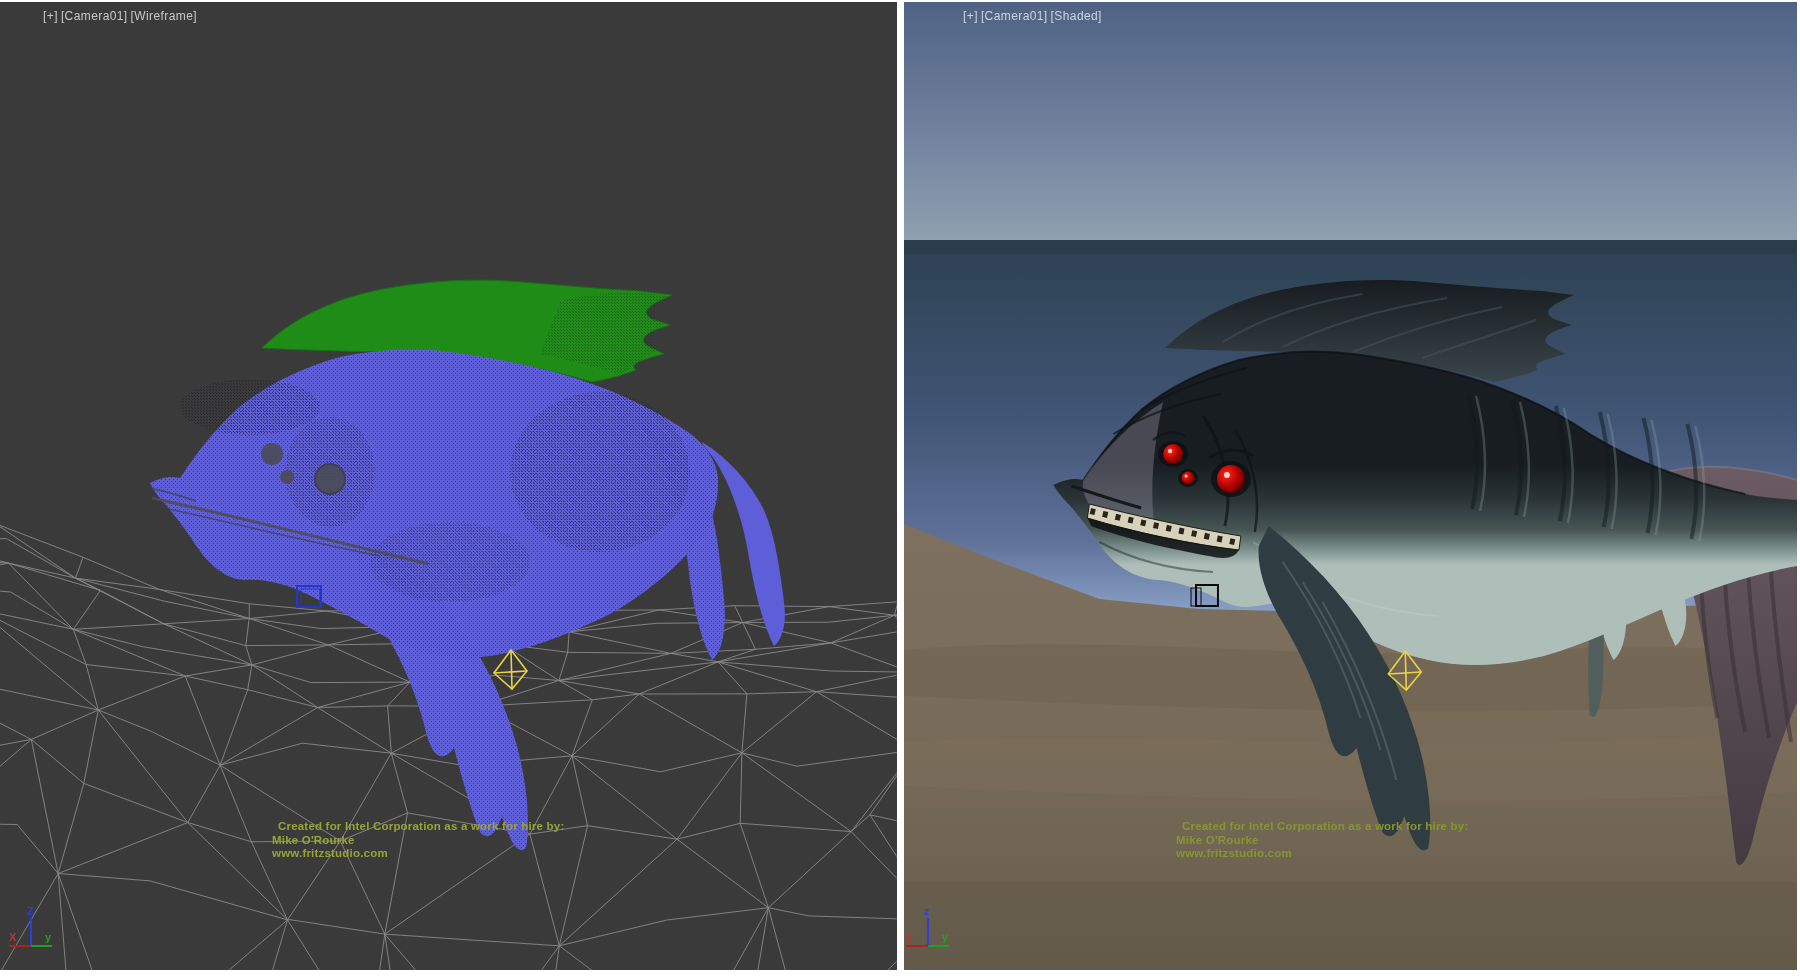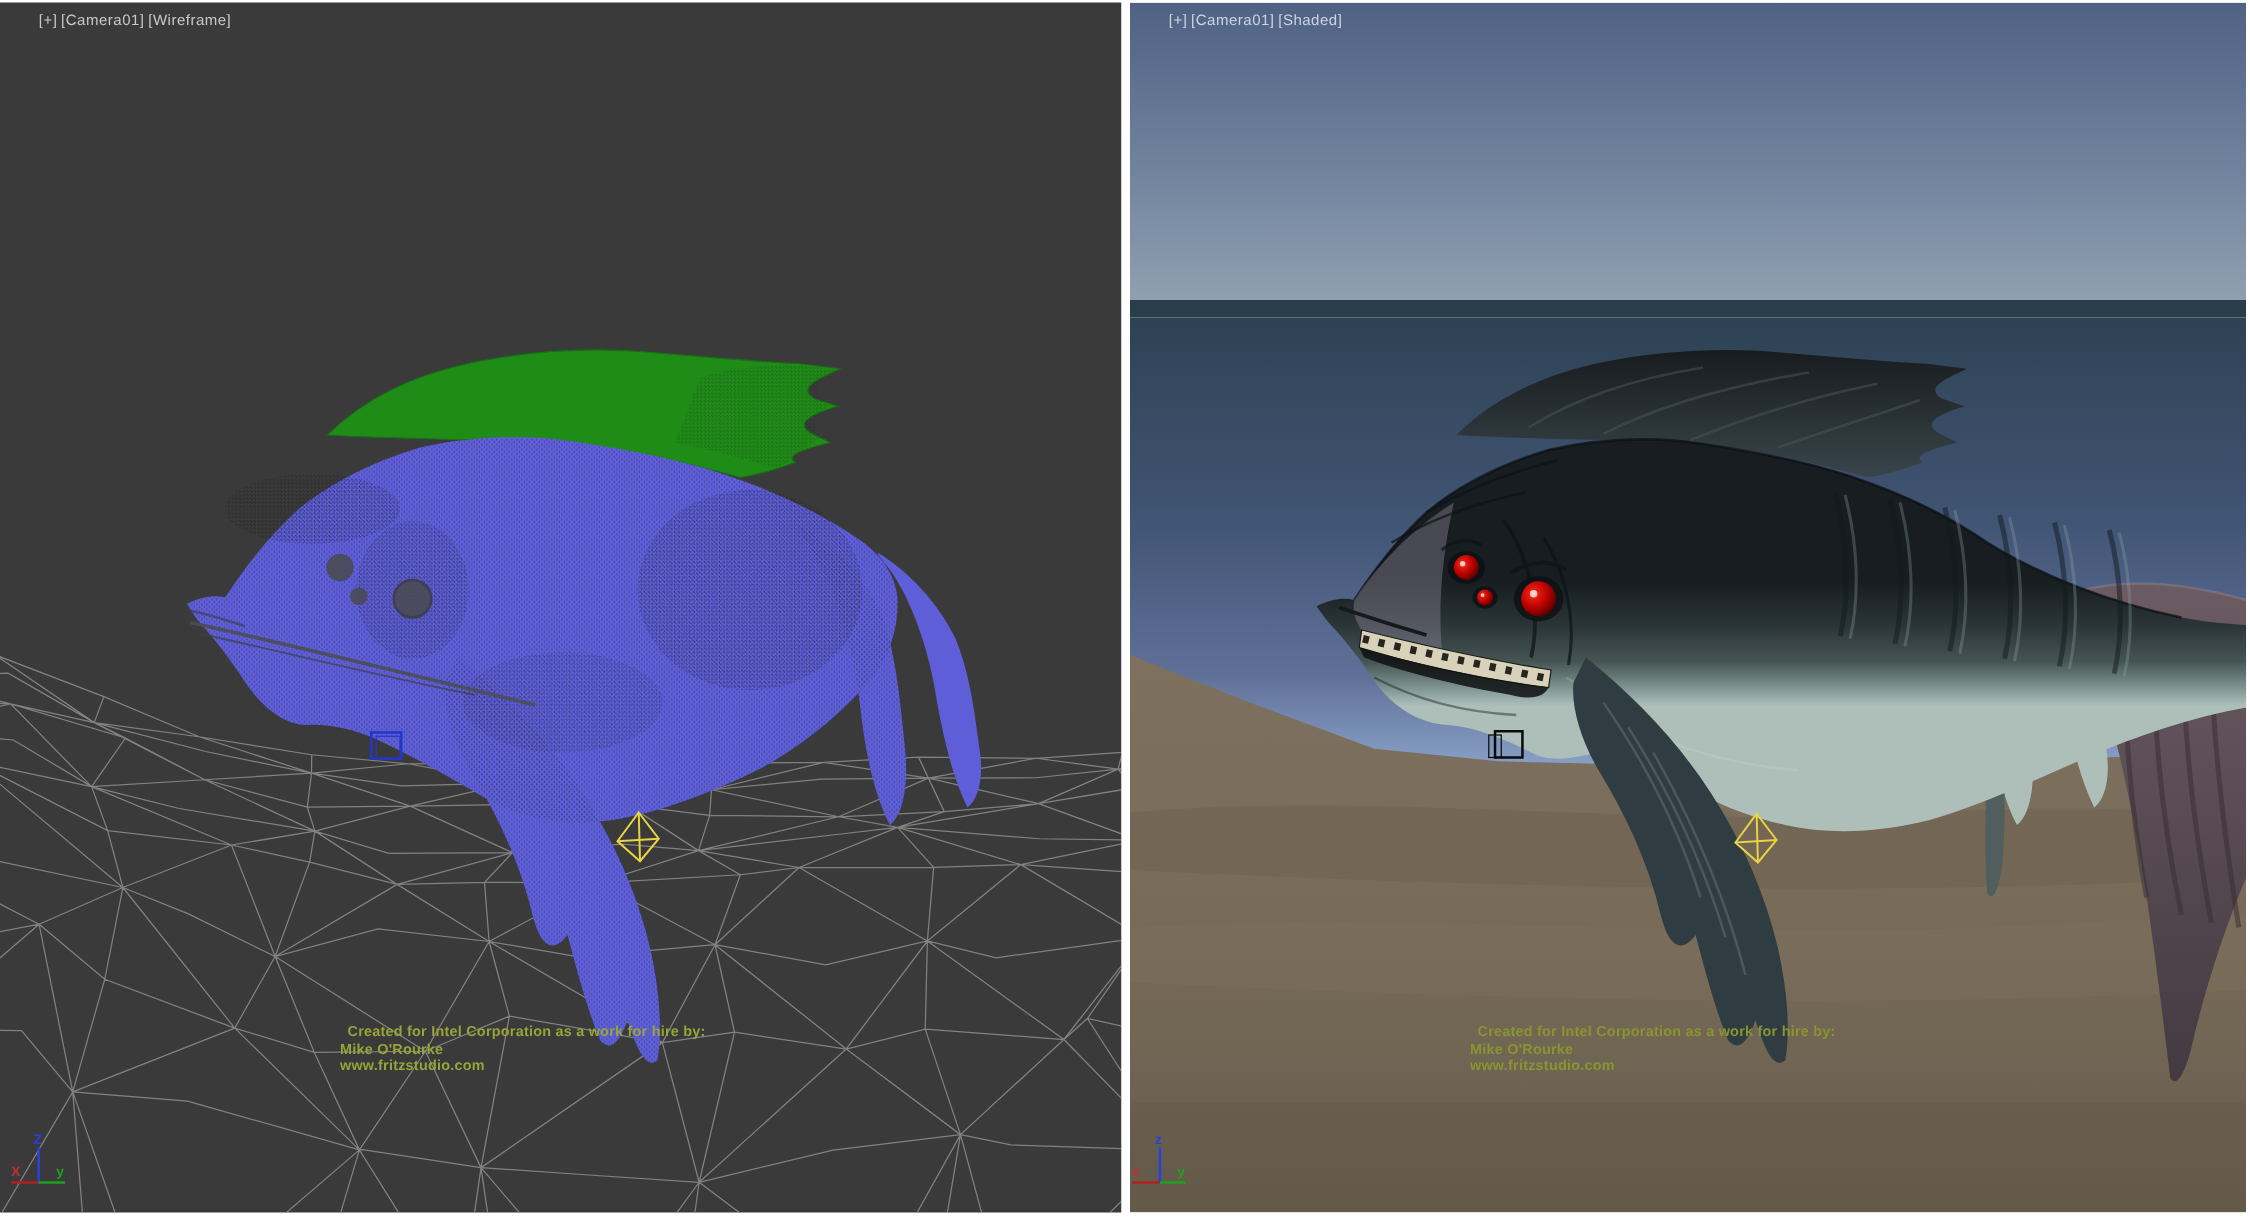--- a/index.html
+++ b/index.html
@@ -2,23 +2,23 @@
 <html><head>
 <meta charset="utf-8">
 <style>
   html,body{margin:0;padding:0;background:#ffffff;}
   .stage{position:relative;width:1800px;height:978px;background:#ffffff;overflow:hidden;
          font-family:"Liberation Sans",sans-serif;}
   .viewport{position:absolute;top:2px;height:968px;overflow:hidden;}
   .vp-left{left:0;width:897px;background:#3a3a3a;}
   .vp-right{left:904px;width:893px;}
   .vp-svg{position:absolute;left:0;top:0;}
-  .vplabel{position:absolute;left:8px;top:7px;font-size:12px;letter-spacing:.4px;z-index:5;cursor:default;padding-left:23px;}
+  .vplabel{position:absolute;left:20px;top:7px;font-size:12px;letter-spacing:.4px;z-index:5;cursor:default;padding-left:23px;}
   .vp-left .vplabel{color:#c9c9c9;}
-  .vp-right .vplabel{color:#ccd4e0;}
+  .vp-right .vplabel{color:#ccd4e0;margin-left:16px;}
   .vplabel span{margin-right:3px;}
   .wm{position:absolute;left:272px;top:818px;z-index:4;font-weight:700;font-size:11.5px;
       line-height:13.5px;letter-spacing:.2px;}
   .vp-left .wm{color:#97a537;}
   .vp-right .wm{color:#87962f;}
   .wm div:first-child{margin-left:6px;}
   svg text.axlab{font-family:"Liberation Sans",sans-serif;font-size:11px;font-weight:700;}
 </style>
 </head>
 <body>

